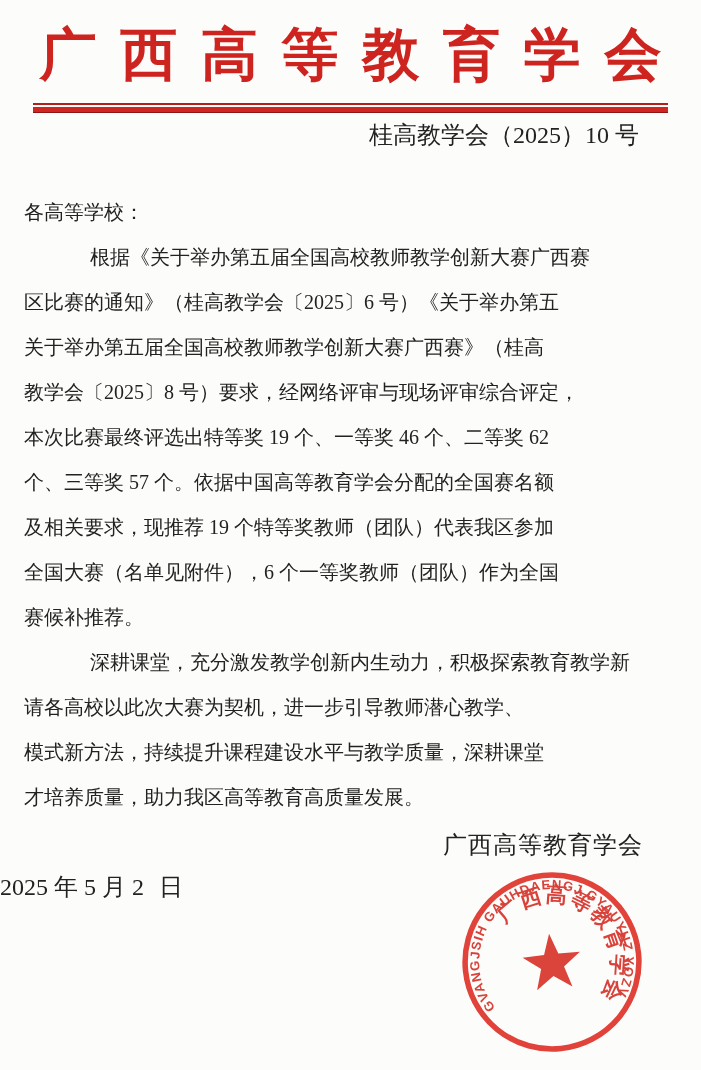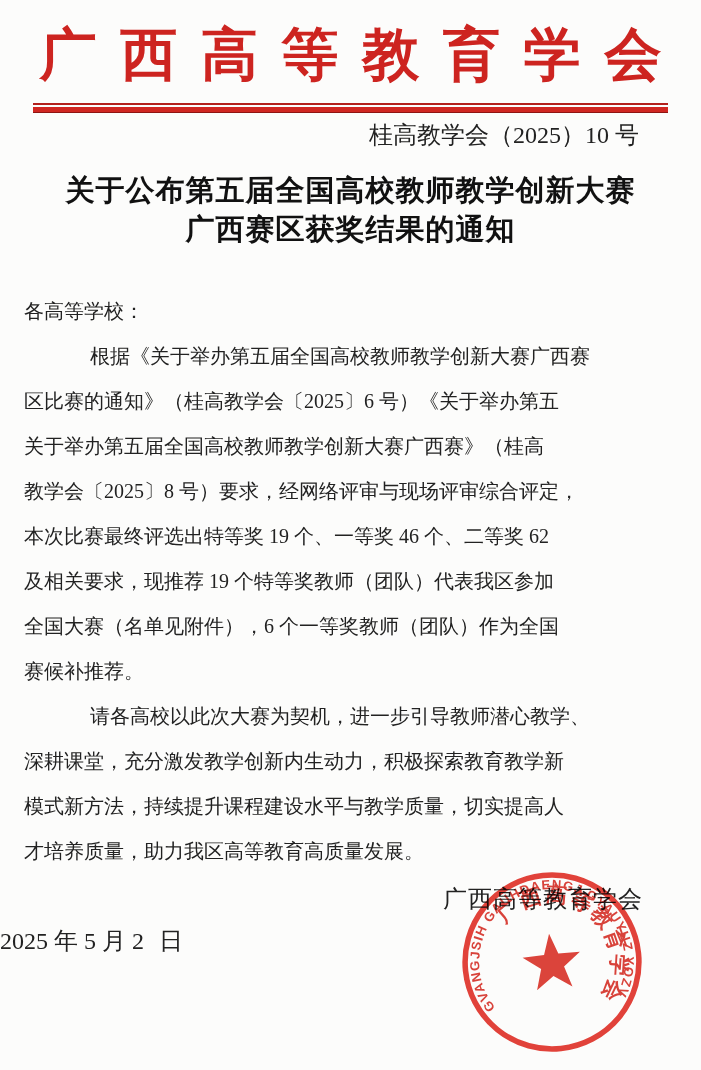--- a/index.html
+++ b/index.html
@@ -96,41 +96,38 @@
     </div>
 
   <div class="rule">
     <div class="r1"></div>
     <div class="r2"></div>
     <div class="r3"></div>
   </div>
 
   <div class="doc-number">桂高教学会（2025）10 号</div>
 
-  <div class="notice-title">
-    <div>关于公布第五届全国高校教师教学创新大赛</div>
-    <div>广西赛区获奖结果的通知</div>
-  </div>
 
   <div class="document-body">
     <div class="line">各高等学校：</div>
   <div class="paragraph">
         <div class="line">根据《关于举办第五届全国高校教师教学创新大赛广西赛</div>
         <div class="line">区比赛的通知》（桂高教学会〔2025〕6 号）《关于举办第五</div>
         <div class="line">关于举办第五届全国高校教师教学创新大赛广西赛》（桂高</div>
         <div class="line">教学会〔2025〕8 号）要求，经网络评审与现场评审综合评定，</div>
         <div class="line">本次比赛最终评选出特等奖 19 个、一等奖 46 个、二等奖 62</div>
+        <div class="line">个、三等奖 57 个。依据中国高等教育学会分配的全国赛名额</div>
         <div class="line">及相关要求，现推荐 19 个特等奖教师（团队）代表我区参加</div>
         <div class="line">全国大赛（名单见附件），6 个一等奖教师（团队）作为全国</div>
         <div class="line">赛候补推荐。</div>
       </div>
       <div class="paragraph">
+        <div class="line">深耕课堂，充分激发教学创新内生动力，积极探索教育教学新</div>
         <div class="line">请各高校以此次大赛为契机，进一步引导教师潜心教学、</div>
-        <div class="line">深耕课堂，充分激发教学创新内生动力，积极探索教育教学新</div>
-        <div class="line">模式新方法，持续提升课程建设水平与教学质量，切实提高人</div>
+        <div class="line">模式新方法，持续提升课程建设水平与教学质量，深耕课堂</div>
         <div class="line">才培养质量，助力我区高等教育高质量发展。</div>
       </div>
     </div>
 
   <div class="closing">
     <div class="signer-name">广西高等教育学会</div>
     <div class="issue-date">
       <span>2025 年 5 月 2</span><span class="date-gap"></span><span>日</span>
     </div>
   </div>

